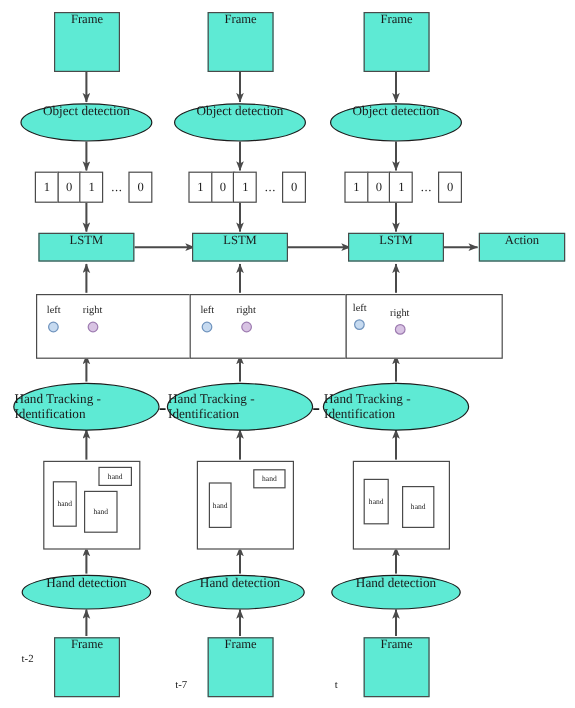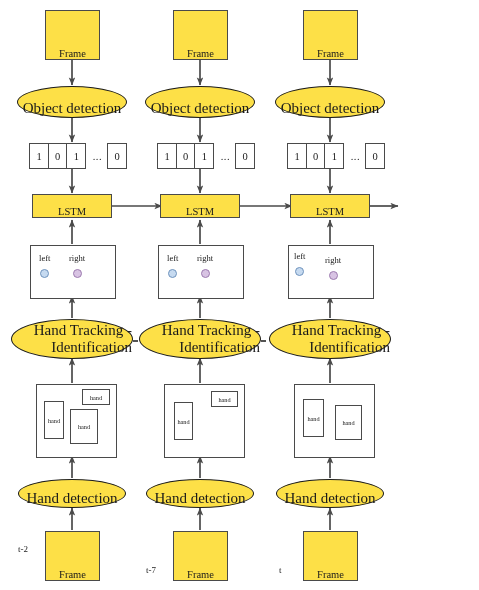--- a/index.html
+++ b/index.html
@@ -2,45 +2,45 @@
 <html><head>
 <meta charset="utf-8">
 <style>
   html,body{margin:0;padding:0;background:#ffffff;}
   body{width:479px;height:590px;overflow:hidden;
        font-family:"Liberation Serif","DejaVu Serif",serif;color:#1a1a1a;}
   #canvas{position:relative;width:479px;height:590px;}
 
   svg#wires{position:absolute;left:0;top:0;width:479px;height:590px;pointer-events:none;}
 
-  .node{position:absolute;box-sizing:border-box;display:flex;align-items:flex-end;
-        justify-content:center;background:#fde047;}
+  .node{position:absolute;box-sizing:border-box;display:flex;align-items:flex-start;
+        justify-content:center;background:#5eead4;}
 
   .boxnode{border:1.3px solid #4a4a4a;}
   .frame-box{font-size:10.5px;}
   .lstm-box{font-size:10.5px;}
   .action-box{font-size:10.5px;}
 
   .ellipse-node{border:1.3px solid #1d1d1d;border-radius:50%;text-align:center;
-                line-height:1.12;font-size:15px;}
+                line-height:1.12;font-size:11px;}
 
   .vec{position:absolute;display:flex;align-items:stretch;}
   .vec .cell{width:18px;height:24px;border:1.3px solid #4a4a4a;
              display:flex;align-items:center;justify-content:center;
              font-size:10.5px;background:#fff;margin-left:-1.3px;}
   .vec .cell:first-child{margin-left:0;}
   .vec .dots{width:22px;display:flex;align-items:center;justify-content:center;
              font-size:10.5px;letter-spacing:.5px;}
 
   .handscene{position:absolute;border:1.3px solid #4a4a4a;background:#fff;}
   .hbox{position:absolute;border:1.3px solid #4a4a4a;background:#fff;
         display:flex;align-items:center;justify-content:center;
         font-size:6.3px;color:#222;}
 
-  .dotscene{position:absolute;border:1.3px solid #4a4a4a;background:#fff;}
+  .dotscene{position:absolute;border:1.3px solid #4a4a4a;background:#fff;padding-left:45px;}
   .dotwrap{position:absolute;text-align:center;}
   .dotlabel{font-size:8.6px;line-height:1;display:block;margin-bottom:1.5px;}
   .dot{width:9px;height:9px;border-radius:50%;display:inline-block;box-sizing:border-box;}
 
   .tlabel{position:absolute;font-size:9px;}
 </style>
 </head>
 <body>
 
 <div id="canvas">
@@ -243,14 +243,17 @@
   <div class="node ellipse-node" style="left:276px;top:479px;width:108px;height:29px;">
     <span>Hand detection</span>
   </div>
 
   <div class="node boxnode frame-box" style="left:303px;top:531px;width:55px;height:50px;">
     <span>Frame</span>
   </div>
 
   <div class="tlabel" style="left:279px;top:565px;">t</div>
 
+  <div class="node boxnode action-box" style="left:399px;top:194px;width:72px;height:24px;">
+    <span>Action</span>
+  </div>
 
 </div>
 
 </body></html>

